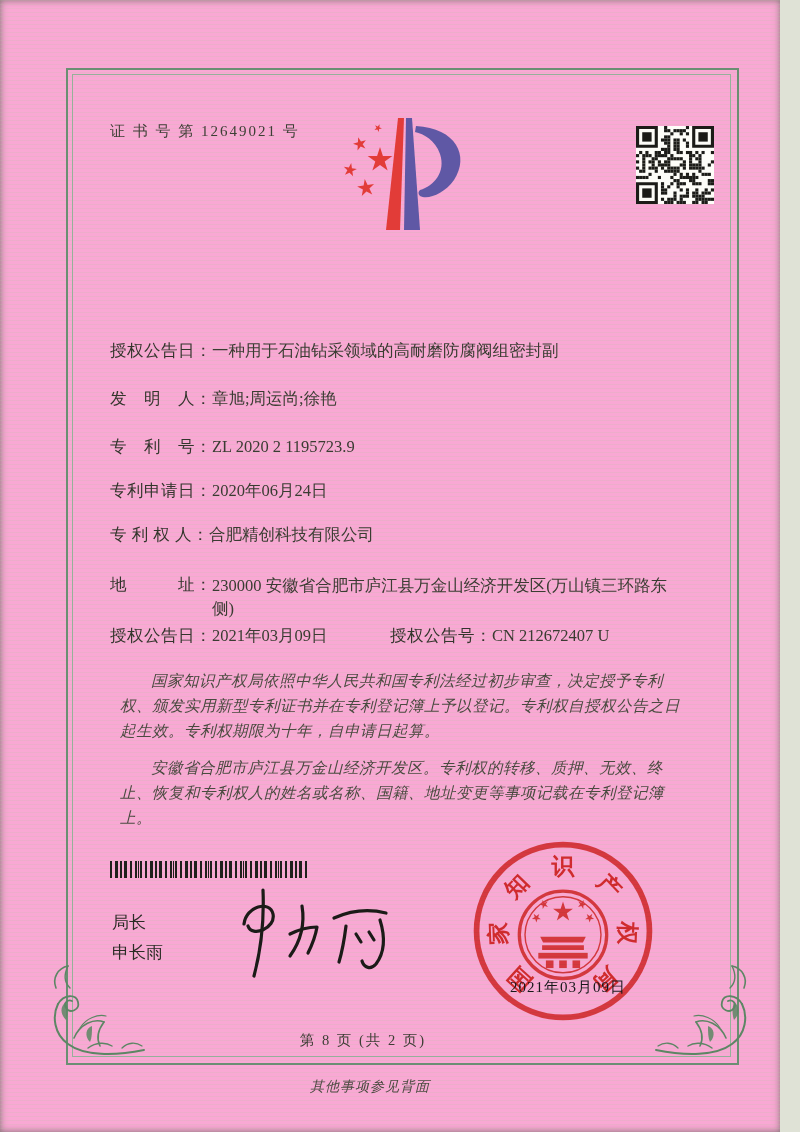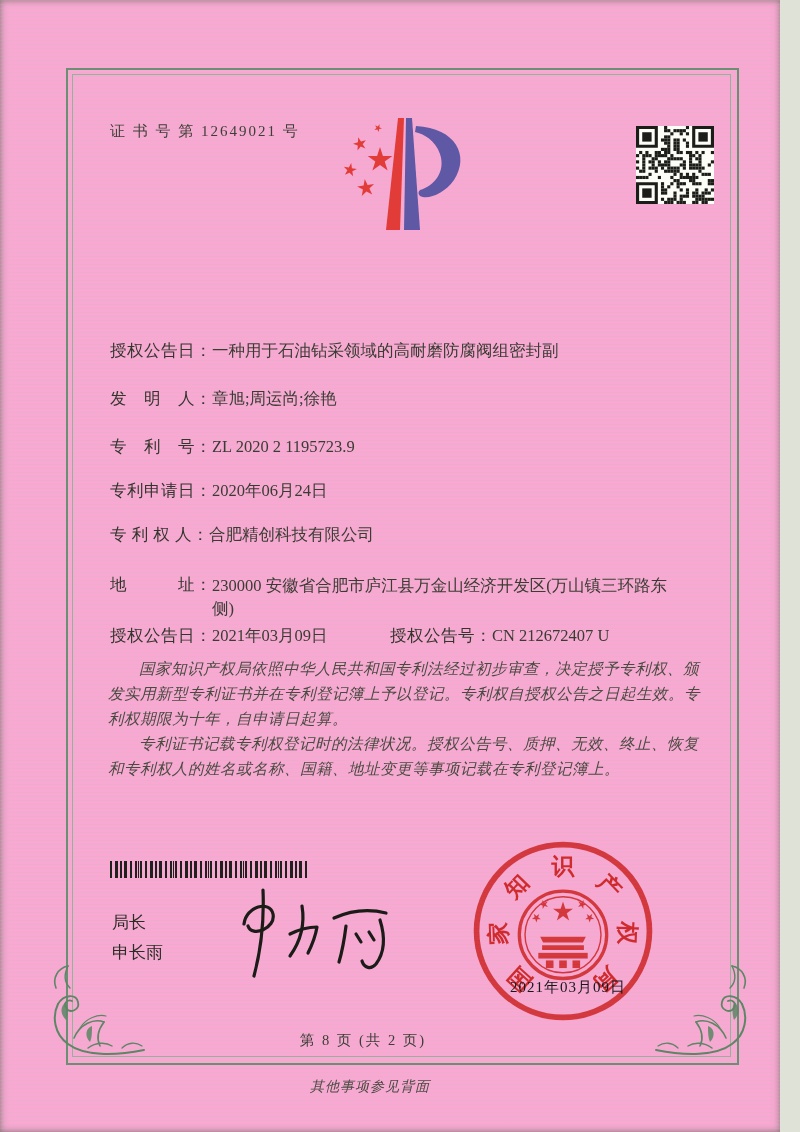--- a/index.html
+++ b/index.html
@@ -39,21 +39,21 @@
   .frow{position:absolute;left:0;white-space:nowrap;}
   .frow .lbl{letter-spacing:.5px;color:#33352c;}
   .frow .val{color:#3a3c32;}
   .frow.wrap{white-space:normal;}
   .addr-val{display:inline-block;vertical-align:top;max-width:460px;white-space:normal;line-height:23px;}
   .grant-no{position:absolute;left:280px;top:0;white-space:nowrap;}
 
   .body-text{position:absolute;left:108px;top:656px;width:592px;
     font-size:15.5px;line-height:25px;color:#4a4b40;
     font-style:italic;letter-spacing:.5px;}
-  .body-text p{margin:0;text-indent:2em;}
+  .body-text p{margin:12px;text-indent:2em;}
 
   .barcode{position:absolute;left:110px;top:861px;width:200px;height:17px;
     background:
       repeating-linear-gradient(90deg,#20201d 0 2px,transparent 2px 5px),
       repeating-linear-gradient(90deg,#20201d 0 1px,transparent 1px 7px);
   }
 
   .director{position:absolute;left:112px;top:908px;
     font-family:"Liberation Sans","DejaVu Sans",sans-serif;
     font-size:17px;color:#2b2c26;line-height:30px;}
@@ -374,21 +374,21 @@
     <div class="frow" style="top:625px">
       <span class="lbl">授权公告日：</span><span class="val">2021年03月09日</span>
       <span class="grant-no">
         <span class="lbl">授权公告号：</span><span class="val">CN 212672407 U</span>
       </span>
     </div>
   </div>
 
   <div class="body-text">
     <p>国家知识产权局依照中华人民共和国专利法经过初步审查，决定授予专利权、颁发实用新型专利证书并在专利登记簿上予以登记。专利权自授权公告之日起生效。专利权期限为十年，自申请日起算。</p>
-    <p>专利证书记载专利权登记时的法律状况。授权公告号、质押、无效、终止、恢复和专利权人的姓名或名称、国籍、地址变更等事项记载在专利登记簿上。</p>
+    <p>安徽省合肥市庐江县万金山经济开发区。专利权的转移、质押、无效、终止、恢复和专利权人的姓名或名称、国籍、地址变更等事项记载在专利登记簿上。</p>
   </div>
 
   <div class="barcode"></div>
 
   <div class="director">
     <div>局长</div>
     <div>申长雨</div>
   </div>
 
   <svg class="signature" viewBox="0 0 200 100">

